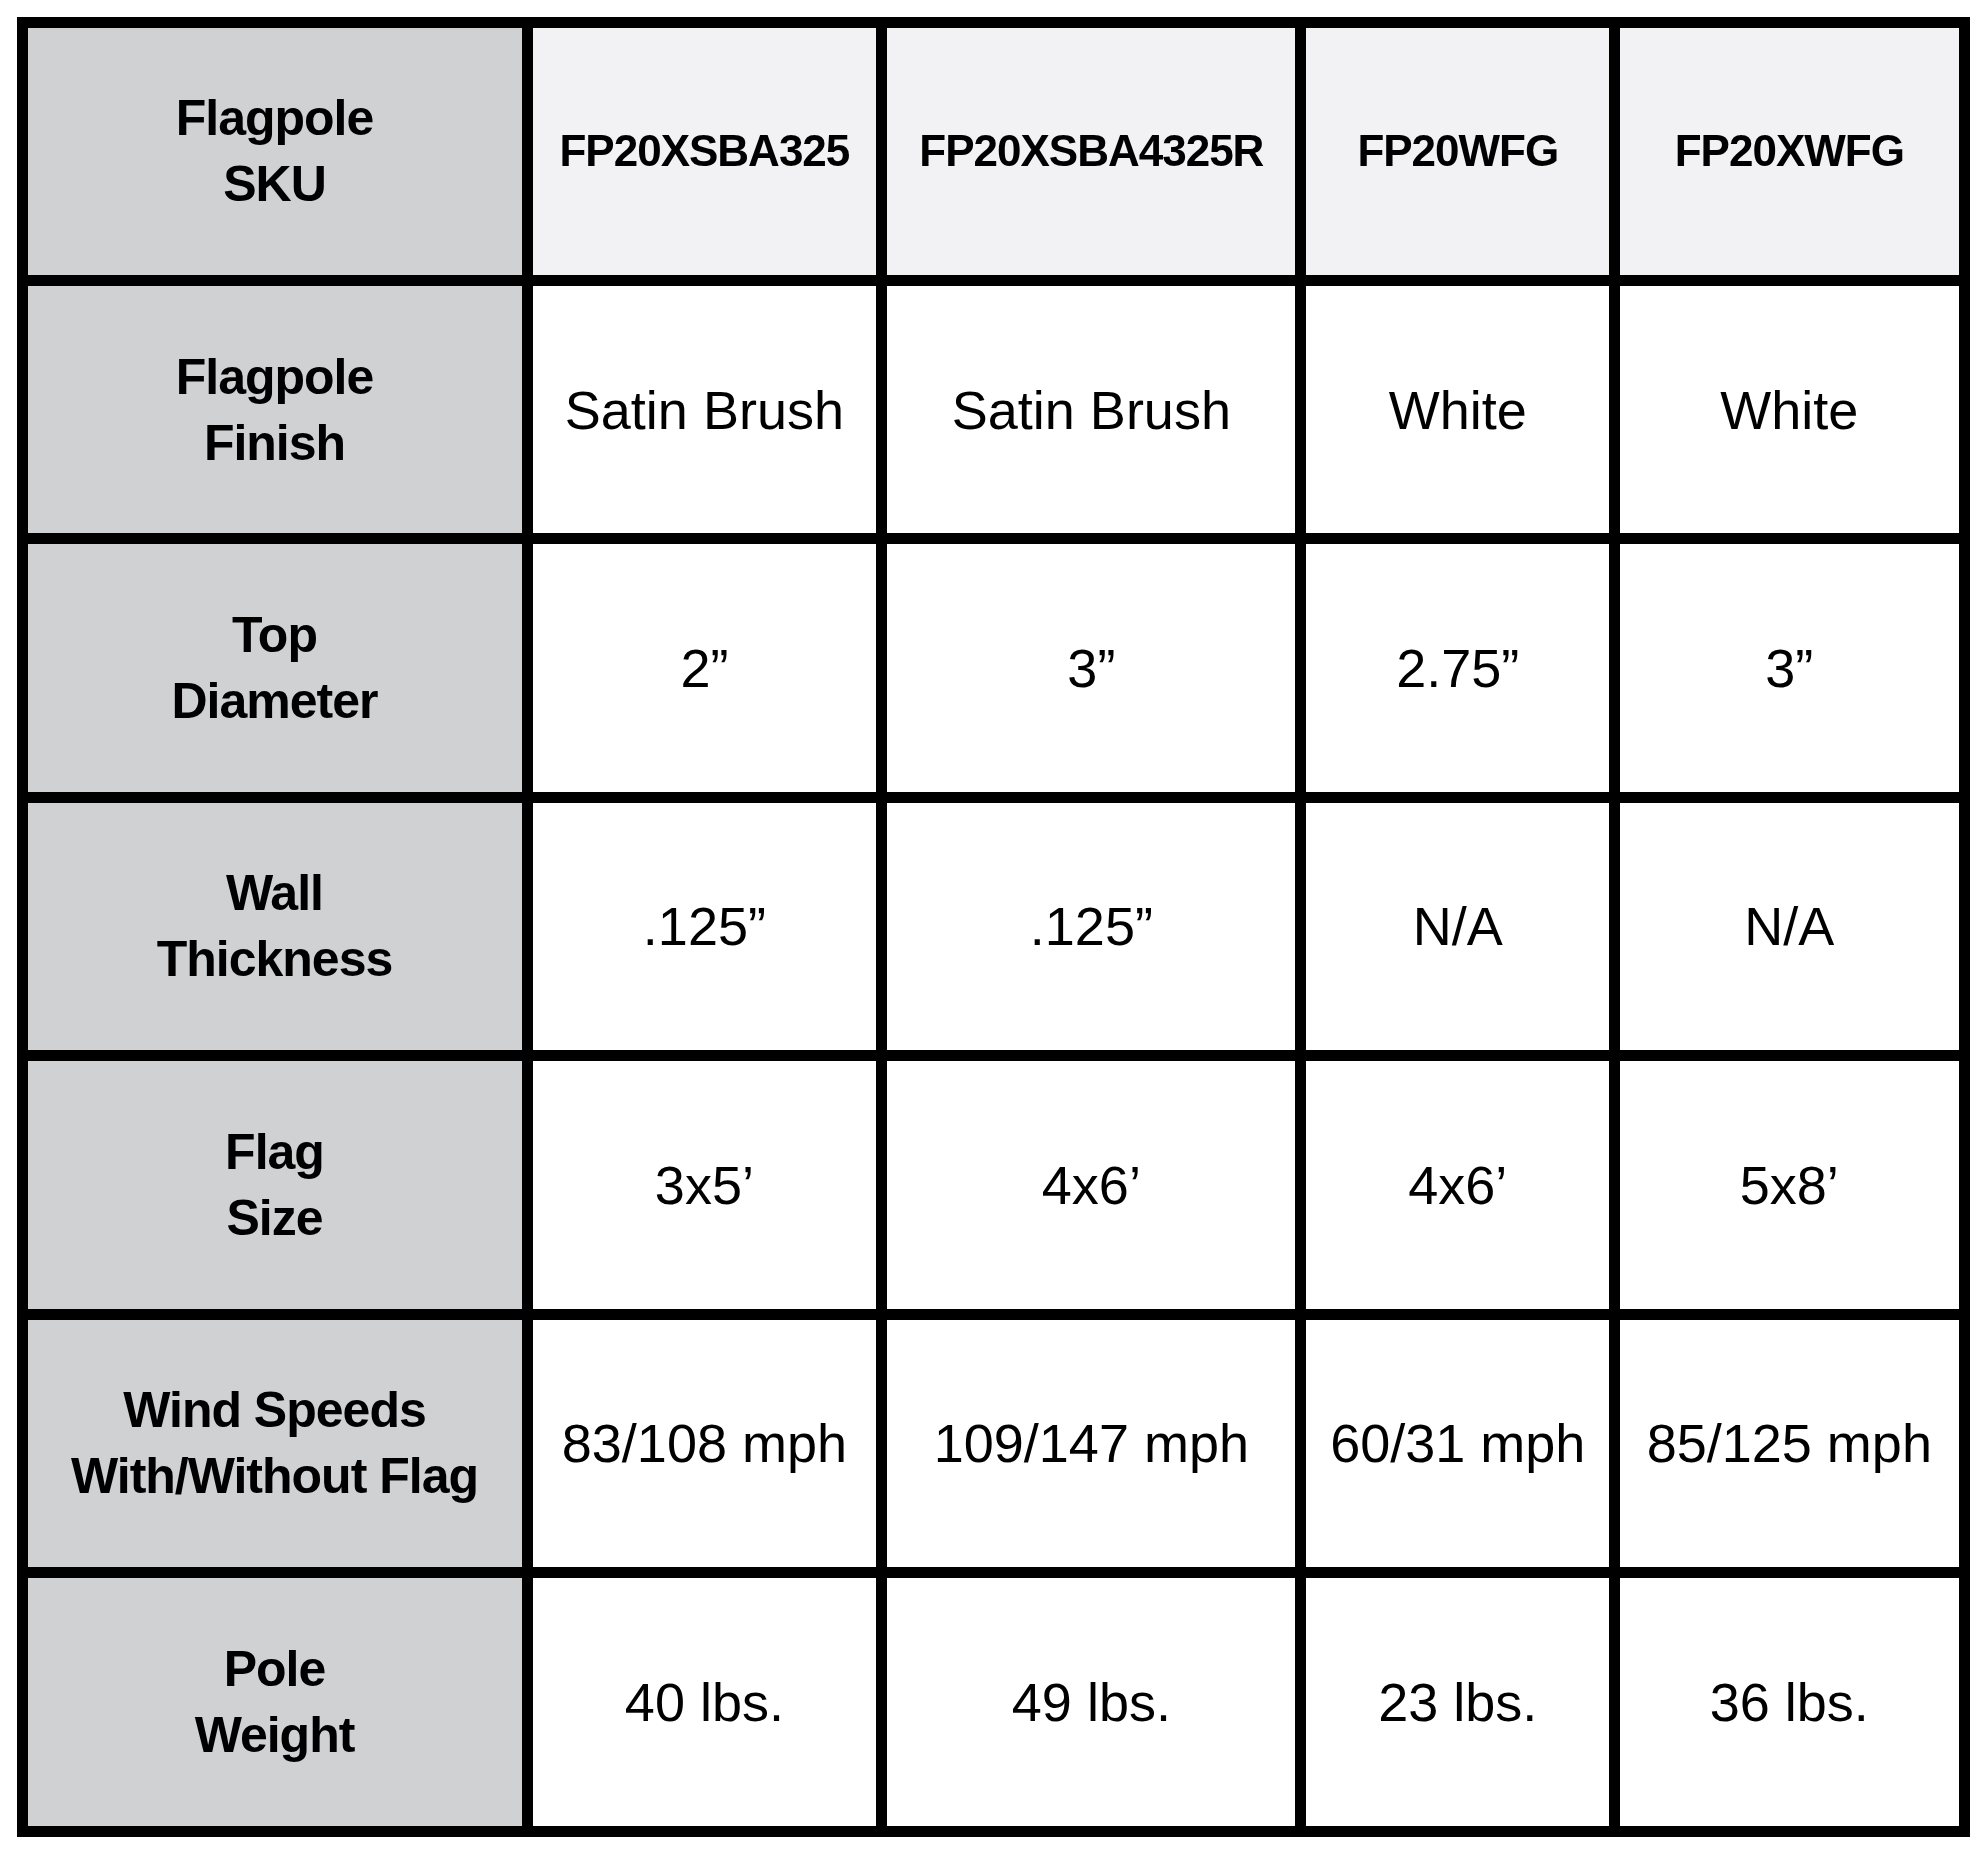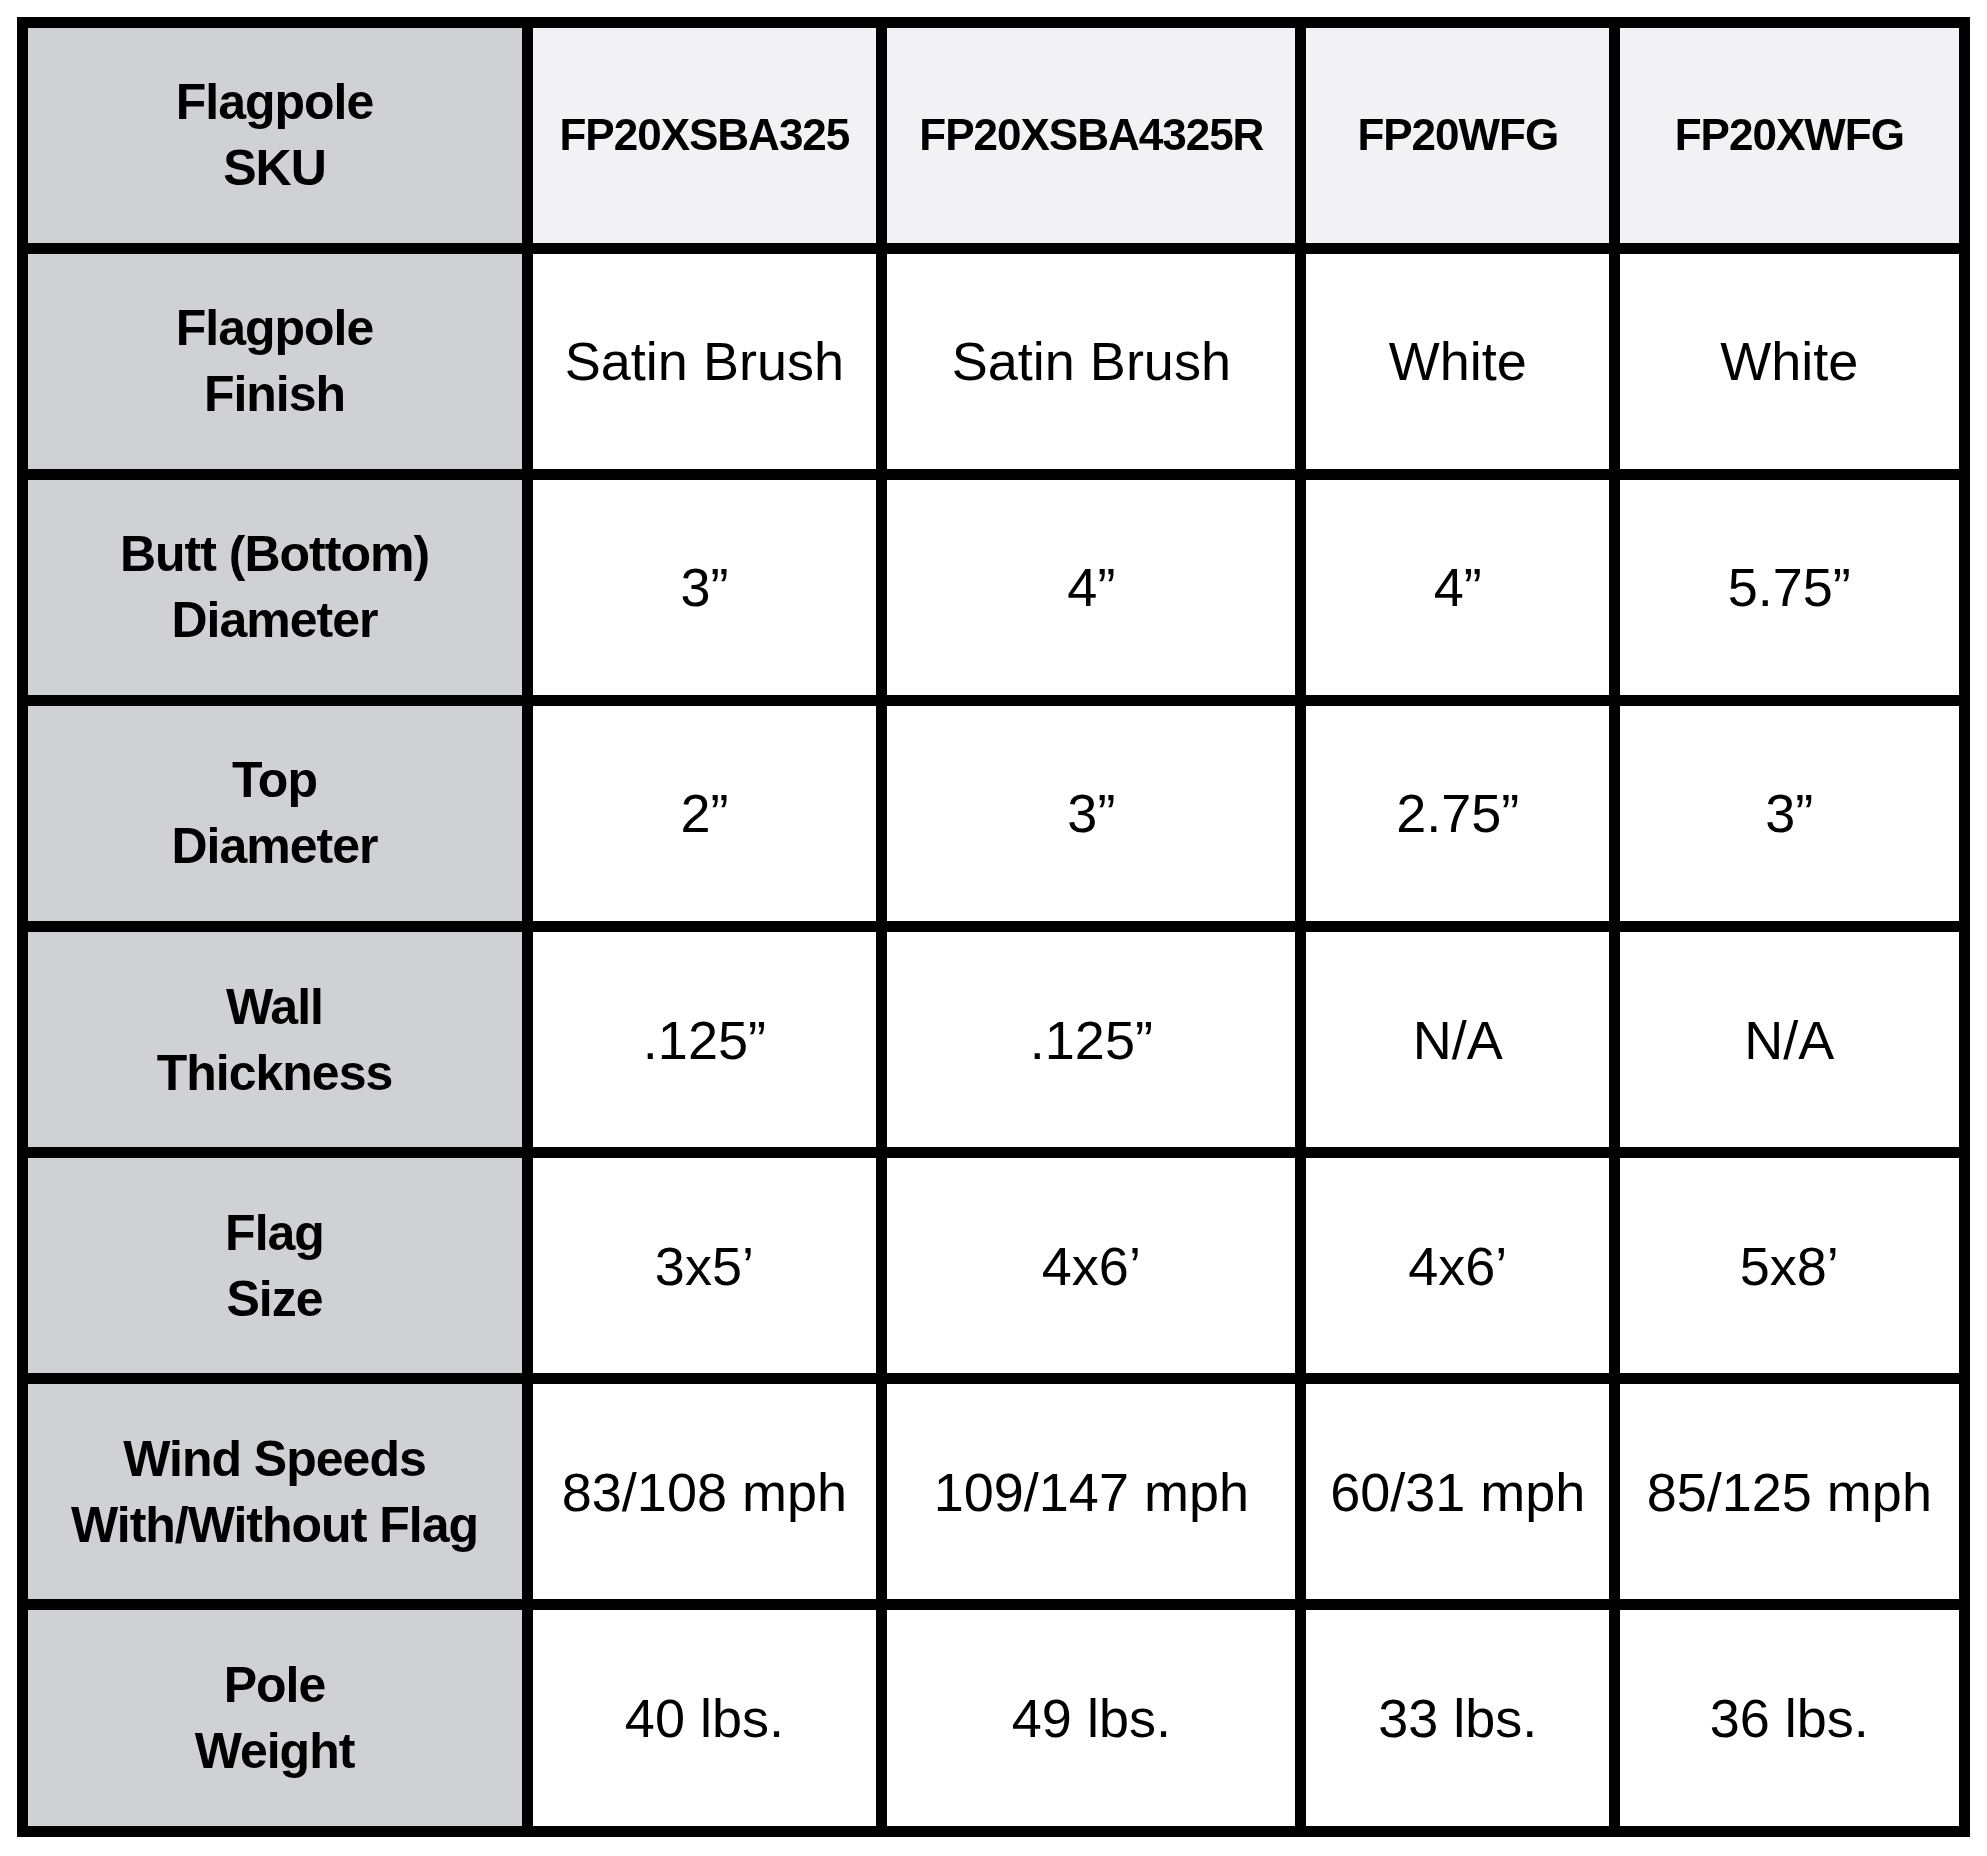--- a/index.html
+++ b/index.html
@@ -63,30 +63,20 @@
           <span>Flagpole</span><br>
           <span>Finish</span>
         </td>
         <td class="val">Satin Brush</td>
         <td class="val">Satin Brush</td>
         <td class="val">White</td>
         <td class="val">White</td>
       </tr>
       <tr>
         <td class="label">
-          <span>Butt (Bottom)</span><br>
-          <span>Diameter</span>
-        </td>
-        <td class="val">3”</td>
-        <td class="val">4”</td>
-        <td class="val">4”</td>
-        <td class="val">5.75”</td>
-      </tr>
-      <tr>
-        <td class="label">
           <span>Top</span><br>
           <span>Diameter</span>
         </td>
         <td class="val">2”</td>
         <td class="val">3”</td>
         <td class="val">2.75”</td>
         <td class="val">3”</td>
       </tr>
       <tr>
         <td class="label">
@@ -118,19 +108,19 @@
         <td class="val">60/31 mph</td>
         <td class="val">85/125 mph</td>
       </tr>
       <tr>
         <td class="label">
           <span>Pole</span><br>
           <span>Weight</span>
         </td>
         <td class="val">40 lbs.</td>
         <td class="val">49 lbs.</td>
-        <td class="val">33 lbs.</td>
+        <td class="val">23 lbs.</td>
         <td class="val">36 lbs.</td>
       </tr>
     </tbody>
   </table>
 </div>
 
 
 </body></html>

